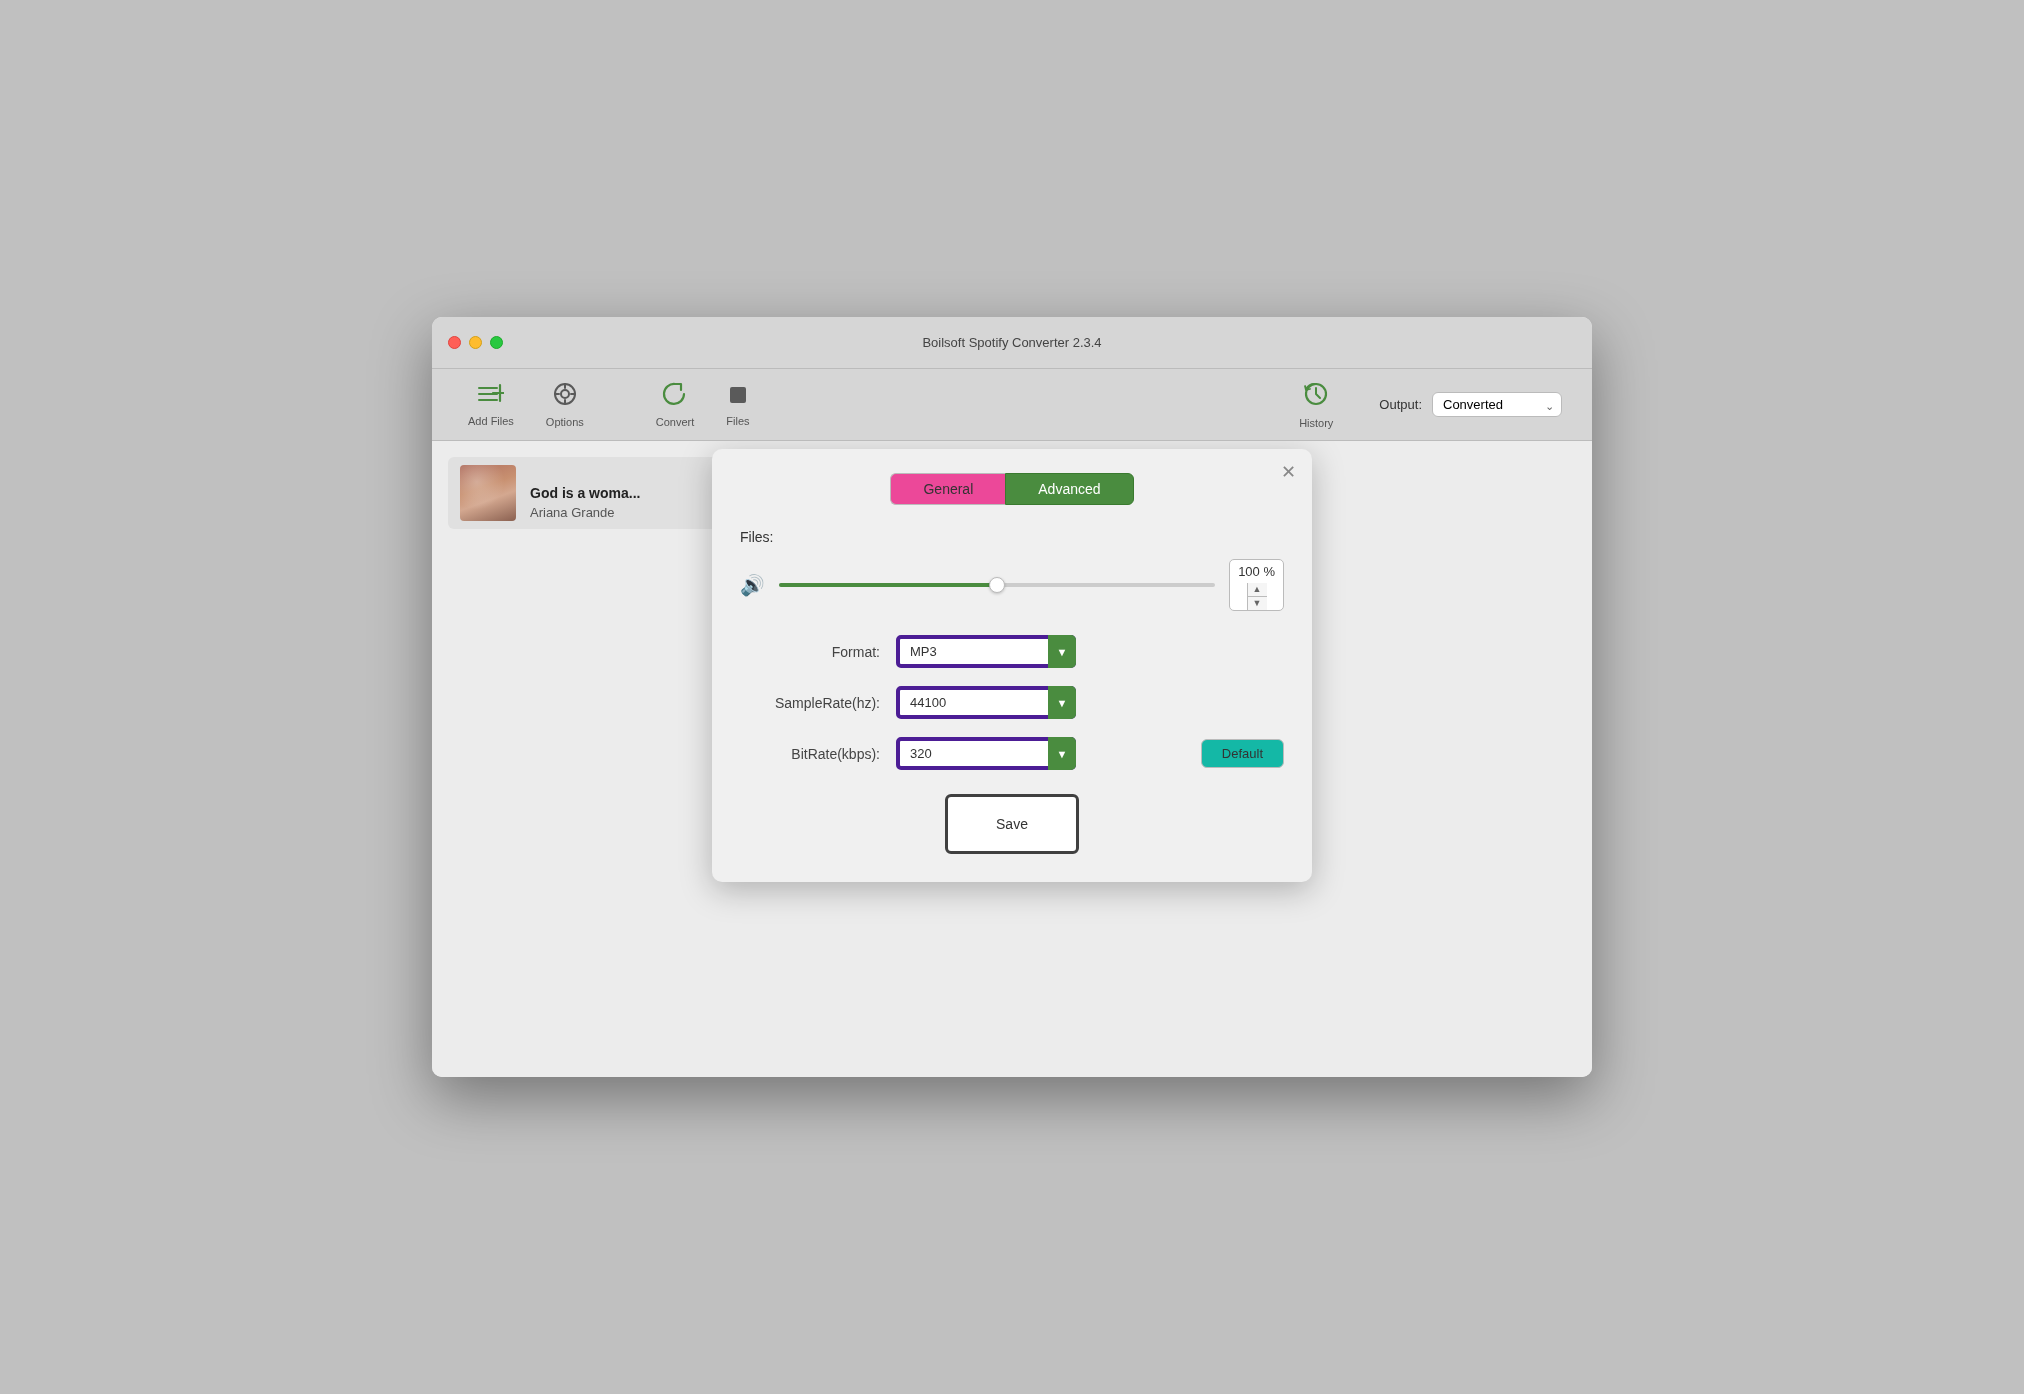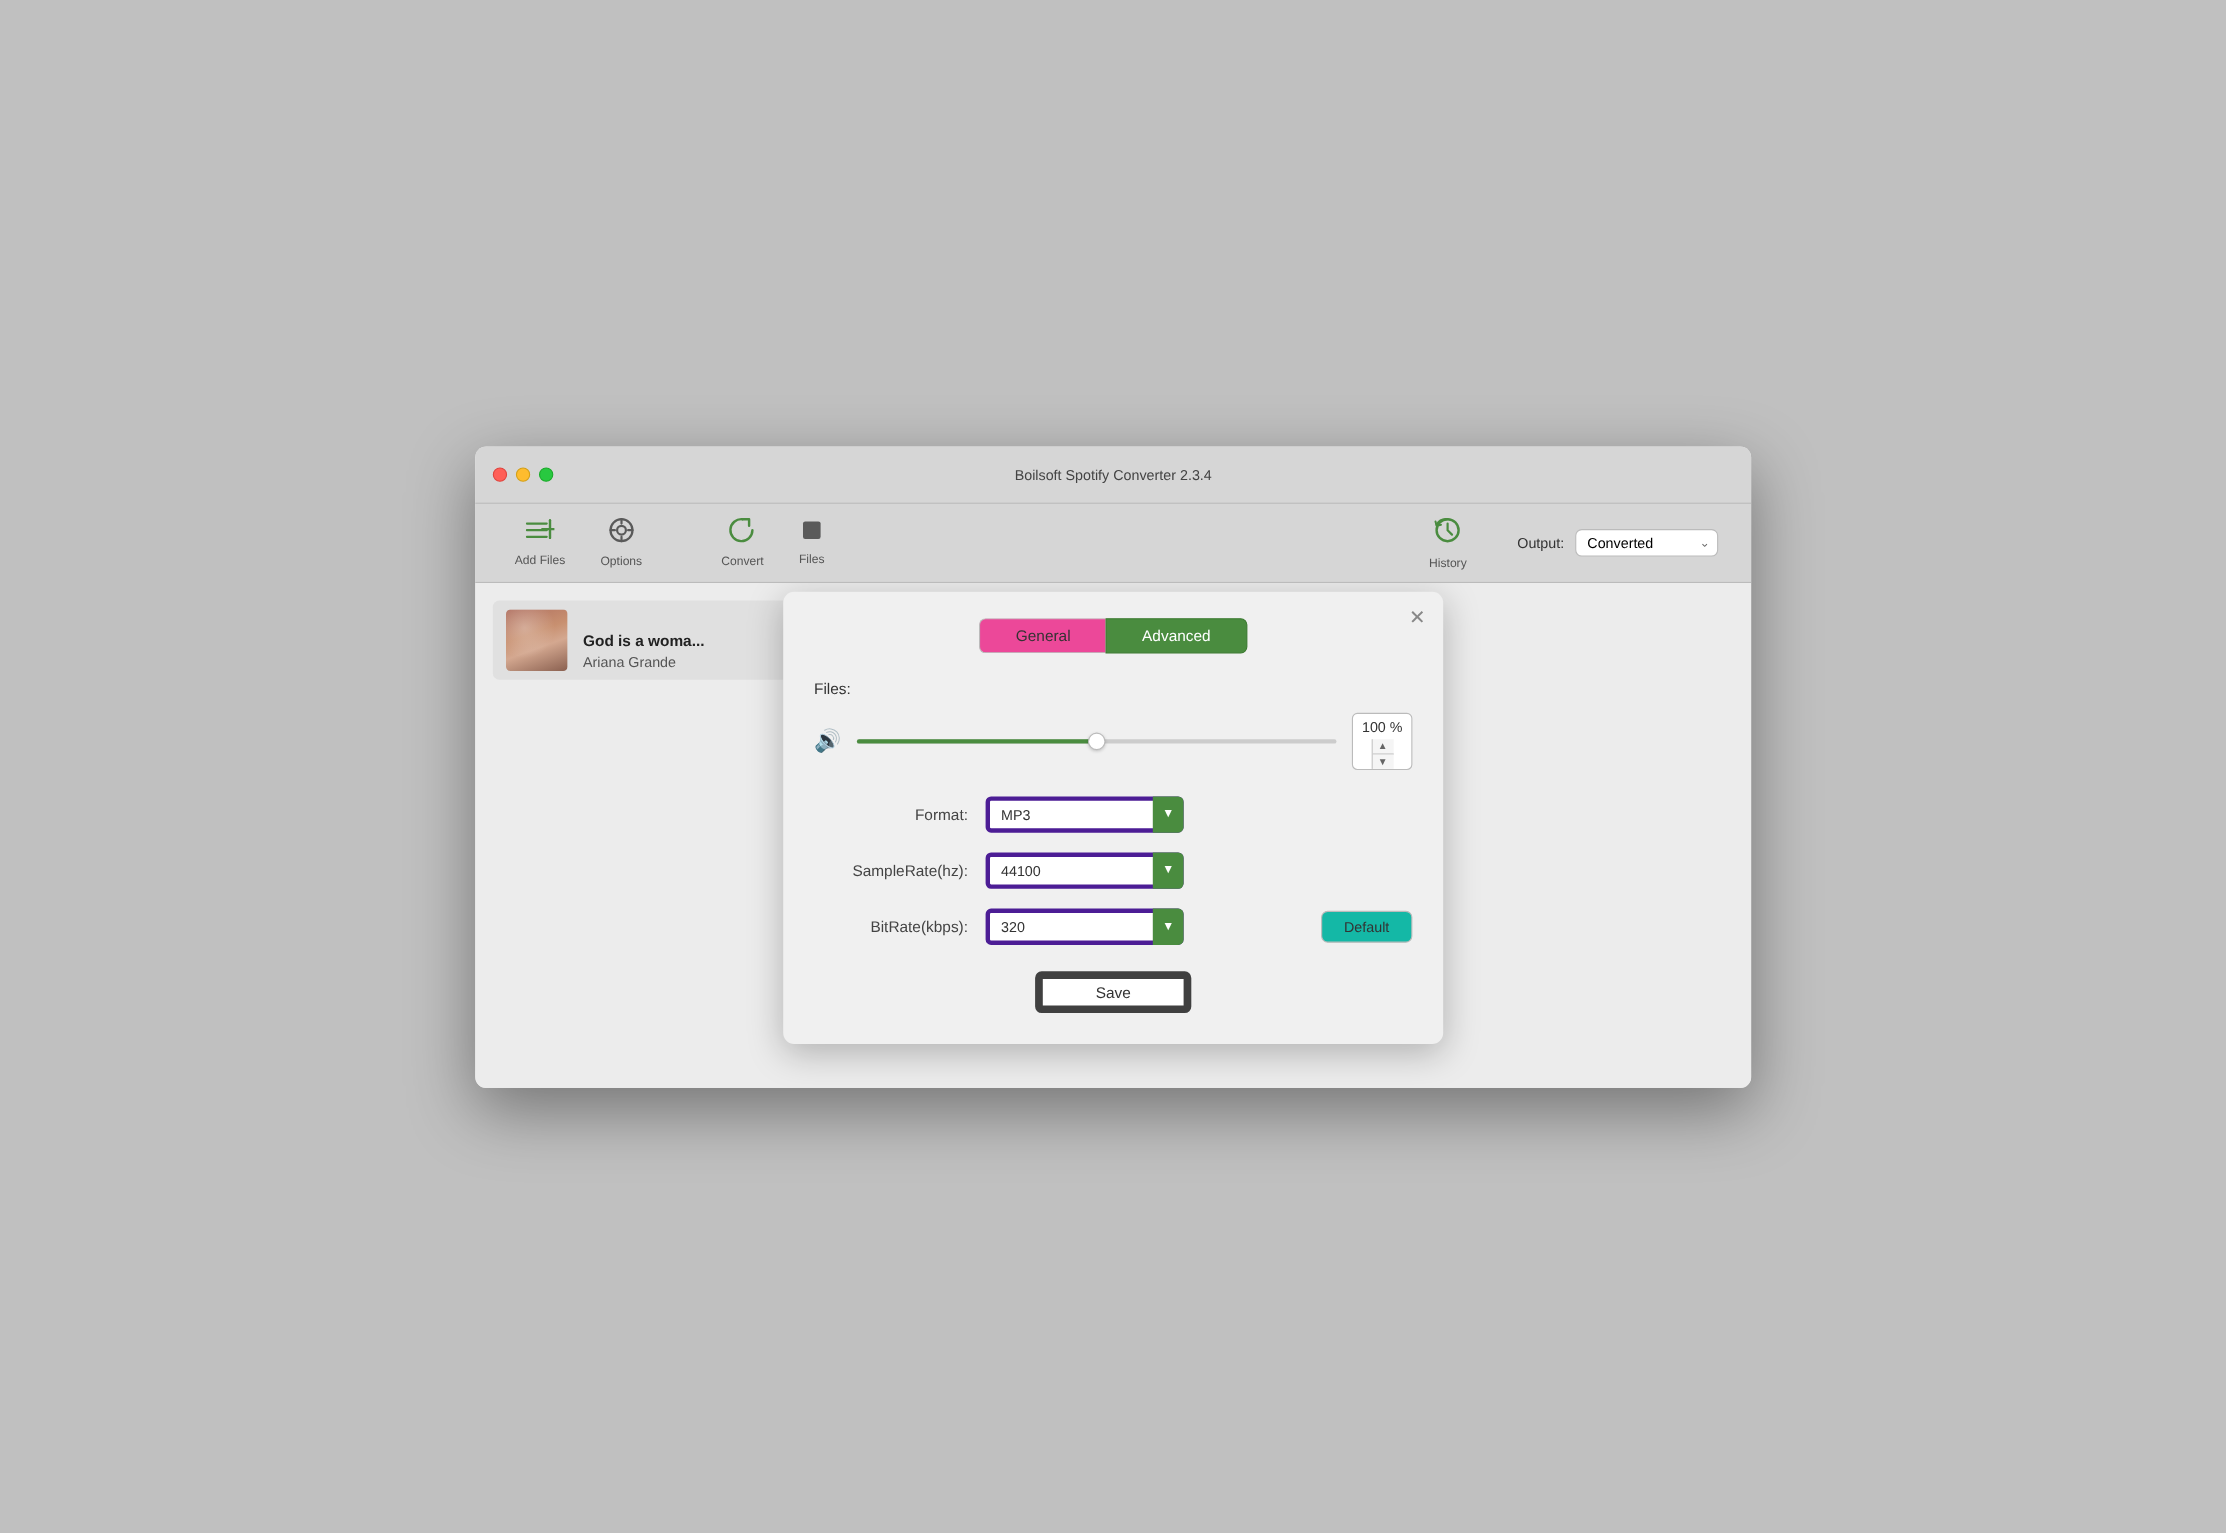--- a/index.html
+++ b/index.html
@@ -7,21 +7,21 @@
       background: #c0c0c0;
       display: flex;
       align-items: center;
       justify-content: center;
       min-height: 100vh;
       font-family: -apple-system, BlinkMacSystemFont, "San Francisco", "Helvetica Neue", sans-serif;
     }
 
     .window {
       width: 1160px;
-      height: 583px;
+      height: 760px;
       background: #ececec;
       border-radius: 10px;
       box-shadow: 0 20px 60px rgba(0,0,0,0.4);
       overflow: hidden;
       position: relative;
       display: flex;
       flex-direction: column;
     }
 
     
@@ -421,23 +421,23 @@
 
     
     .save-row {
       display: flex;
       justify-content: center;
       margin-top: 24px;
     }
 
     .save-btn {
       background: white;
-      border: 7px solid #404040;
+      border: 3px solid #404040;
       border-radius: 6px;
-      padding: 4px 48px;
+      padding: 19px 48px;
       font-size: 14px;
       color: #333;
       cursor: pointer;
     }
 
     .bitrate-row {
       display: flex;
       align-items: center;
     }
   </style>

